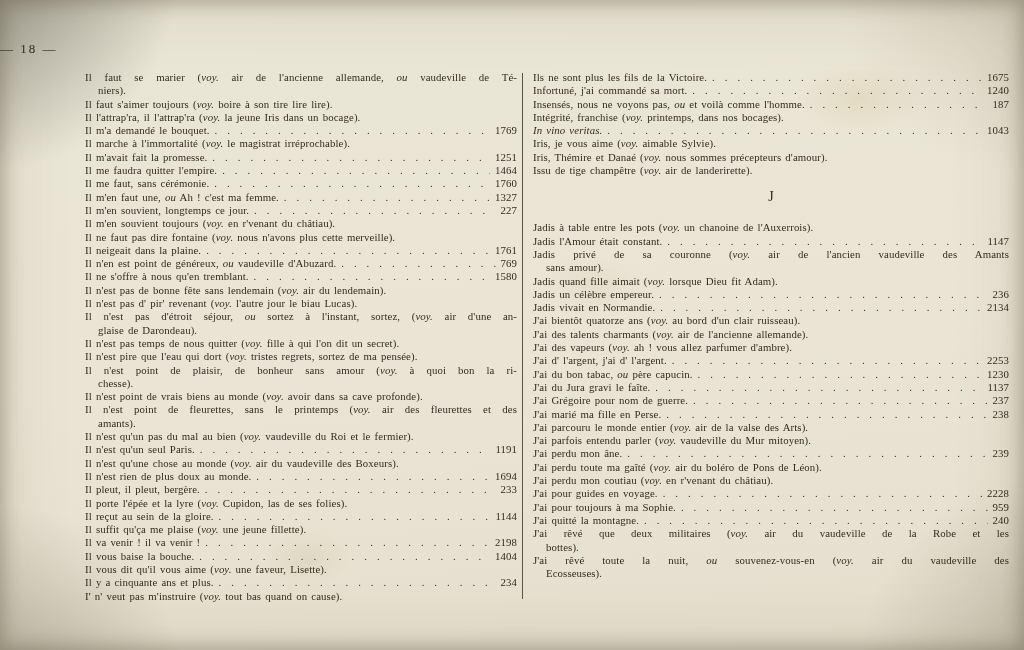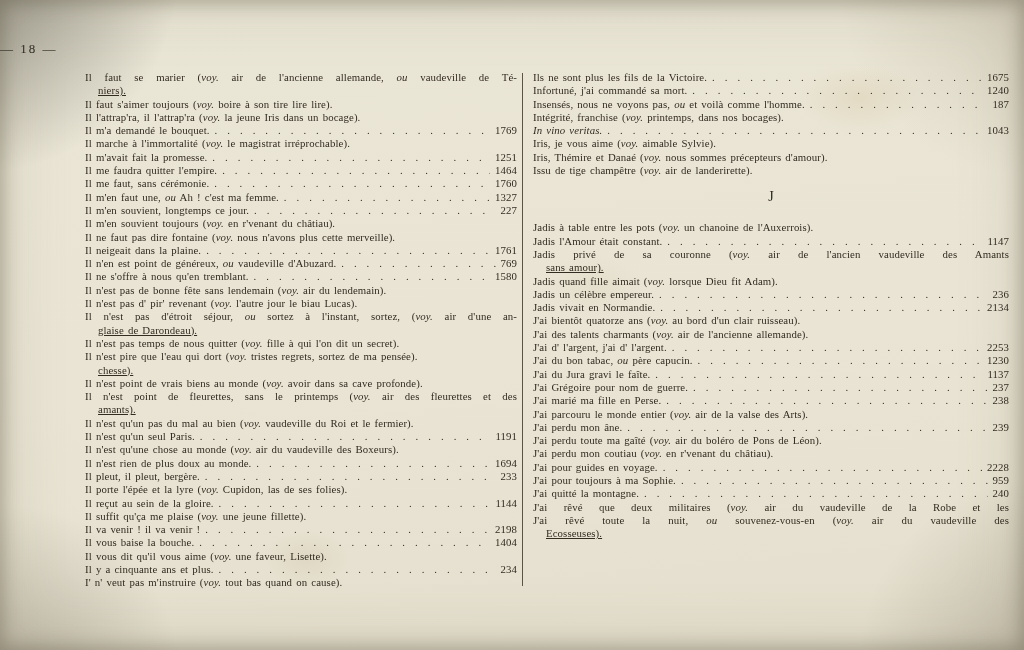--- a/index.html
+++ b/index.html
@@ -39,21 +39,21 @@
   .entry{min-height:13.3px;}
   .e-num{display:flex;align-items:baseline;}
   .e-num .txt{flex:0 0 auto;white-space:nowrap;}
   .e-num .dots{flex:1 1 auto;overflow:hidden;white-space:nowrap;}
   .e-num .dots::before{
     content:". . . . . . . . . . . . . . . . . . . . . . . . . . . . . . . . . . . . . . . . . . . . . . . . . . . . . . . . . . . .";
     letter-spacing:3px;margin-left:5px;
   }
   .e-num .num{flex:0 0 auto;margin-left:5px;text-align:right;}
   .e-wrap .wl1{text-align:justify;text-align-last:justify;}
-  .e-wrap .wl2{padding-left:13px;text-decoration:underline;}
+  .e-wrap .wl2{padding-left:13px;}
   .section-head{
     text-align:center;
     font-size:14px;line-height:14px;
     margin-top:13px;margin-bottom:17px;
     color:#2e2a20;
   }
   i{font-style:italic;}
 </style>
 </head>
 <body>
@@ -118,20 +118,21 @@
         </div>
         <div class="entry e-plain"><span>Il n'est pas de bonne fête sans lendemain (<i>voy.</i> air du lendemain).</span></div>
         <div class="entry e-plain"><span>Il n'est pas d' pir' revenant (<i>voy.</i> l'autre jour le biau Lucas).</span></div>
         <div class="entry e-wrap">
           <div class="wl1">Il n'est pas d'étroit séjour, <i>ou</i> sortez à l'instant, sortez, (<i>voy.</i> air d'une an-</div>
           <div class="wl2">glaise de Darondeau).</div>
         </div>
         <div class="entry e-plain"><span>Il n'est pas temps de nous quitter (<i>voy.</i> fille à qui l'on dit un secret).</span></div>
         <div class="entry e-plain"><span>Il n'est pire que l'eau qui dort (<i>voy.</i> tristes regrets, sortez de ma pensée).</span></div>
         <div class="entry e-wrap">
+          <div class="wl1">Il n'est point de plaisir, de bonheur sans amour (<i>voy.</i> à quoi bon la ri-</div>
           <div class="wl2">chesse).</div>
         </div>
         <div class="entry e-plain"><span>Il n'est point de vrais biens au monde (<i>voy.</i> avoir dans sa cave profonde).</span></div>
         <div class="entry e-wrap">
           <div class="wl1">Il n'est point de fleurettes, sans le printemps (<i>voy.</i> air des fleurettes et des</div>
           <div class="wl2">amants).</div>
         </div>
         <div class="entry e-plain"><span>Il n'est qu'un pas du mal au bien (<i>voy.</i> vaudeville du Roi et le fermier).</span></div>
         <div class="entry e-num">
           <span class="txt">Il n'est qu'un seul Paris.</span>
@@ -220,20 +221,21 @@
             <span class="dots"></span>
             <span class="num">236</span>
           </div>
           <div class="entry e-num">
             <span class="txt">Jadis vivait en Normandie.</span>
             <span class="dots"></span>
             <span class="num">2134</span>
           </div>
           <div class="entry e-plain"><span>J'ai bientôt quatorze ans (<i>voy.</i> au bord d'un clair ruisseau).</span></div>
           <div class="entry e-plain"><span>J'ai des talents charmants (<i>voy.</i> air de l'ancienne allemande).</span></div>
+          <div class="entry e-plain"><span>J'ai des vapeurs (<i>voy.</i> ah ! vous allez parfumer d'ambre).</span></div>
           <div class="entry e-num">
             <span class="txt">J'ai d' l'argent, j'ai d' l'argent.</span>
             <span class="dots"></span>
             <span class="num">2253</span>
           </div>
           <div class="entry e-num">
             <span class="txt">J'ai du bon tabac, <i>ou</i> père capucin.</span>
             <span class="dots"></span>
             <span class="num">1230</span>
           </div>
@@ -246,20 +248,21 @@
             <span class="txt">J'ai Grégoire pour nom de guerre.</span>
             <span class="dots"></span>
             <span class="num">237</span>
           </div>
           <div class="entry e-num">
             <span class="txt">J'ai marié ma fille en Perse.</span>
             <span class="dots"></span>
             <span class="num">238</span>
           </div>
           <div class="entry e-plain"><span>J'ai parcouru le monde entier (<i>voy.</i> air de la valse des Arts).</span></div>
+          <div class="entry e-plain"><span>J'ai parfois entendu parler (<i>voy.</i> vaudeville du Mur mitoyen).</span></div>
           <div class="entry e-num">
             <span class="txt">J'ai perdu mon âne.</span>
             <span class="dots"></span>
             <span class="num">239</span>
           </div>
           <div class="entry e-plain"><span>J'ai perdu toute ma gaîté (<i>voy.</i> air du boléro de Pons de Léon).</span></div>
           <div class="entry e-plain"><span>J'ai perdu mon coutiau (<i>voy.</i> en r'venant du châtiau).</span></div>
           <div class="entry e-num">
             <span class="txt">J'ai pour guides en voyage.</span>
             <span class="dots"></span>
@@ -270,20 +273,21 @@
             <span class="dots"></span>
             <span class="num">959</span>
           </div>
           <div class="entry e-num">
             <span class="txt">J'ai quitté la montagne.</span>
             <span class="dots"></span>
             <span class="num">240</span>
           </div>
           <div class="entry e-wrap">
             <div class="wl1">J'ai rêvé que deux militaires (<i>voy.</i> air du vaudeville de la Robe et les</div>
+            <div class="wl2">bottes).</div>
           </div>
           <div class="entry e-wrap">
             <div class="wl1">J'ai rêvé toute la nuit, <i>ou</i> souvenez-vous-en (<i>voy.</i> air du vaudeville des</div>
             <div class="wl2">Ecosseuses).</div>
           </div>
         </div>
     </div>
   </div>
 </div>
 

